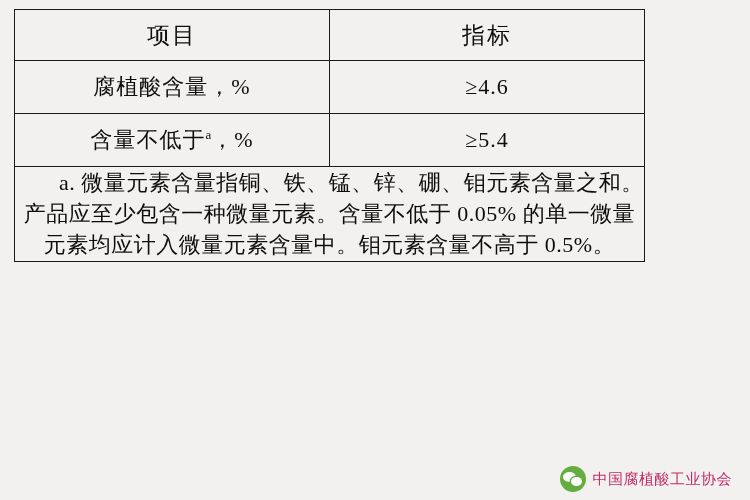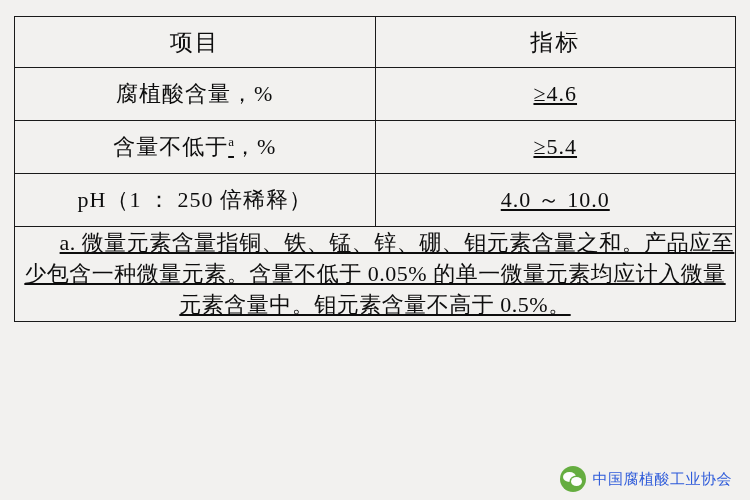--- a/index.html
+++ b/index.html
@@ -17,22 +17,22 @@
   .page {
     position: relative;
     width: 750px;
     height: 500px;
     background: #f2f1ef;
     box-sizing: border-box;
   }
   .table-wrap {
     position: absolute;
     left: 14px;
-    top: 16px;
-    width: 722px;
+    top: 9px;
+    width: 631px;
   }
   table.spec {
     width: 100%;
     border-collapse: collapse;
     table-layout: fixed;
     background: #f2f1ef;
   }
   table.spec td, table.spec th {
     border: 1px solid #1a1a1a;
     padding: 0;
@@ -41,21 +41,20 @@
     font-weight: normal;
   }
   table.spec thead th {
     height: 50px;
     font-size: 23px;
     letter-spacing: 2px;
   }
   table.spec tbody td {
     height: 52px;
     font-size: 22px;
-    text-decoration: underline;
   }
   .col-item { width: 50%; }
   .col-index { width: 50%; }
   td.item-cell {
     text-align: center;
   }
   .item-text {
     display: inline-block;
     letter-spacing: 1px;
   }
@@ -111,21 +110,21 @@
   }
   .wx-badge::after {
     width: 11px;
     height: 9px;
     left: 11px;
     top: 11px;
     box-shadow: 0 0 0 1.5px #5aa832;
   }
   .logo-text {
     font-size: 15px;
-    color: #1d4ed8;
+    color: #be185d;
     letter-spacing: 0.5px;
     white-space: nowrap;
     font-family: "Liberation Sans", sans-serif;
   }
 </style>
 </head>
 <body>
 
 <div class="page">
 
@@ -152,28 +151,20 @@
         </tr>
         <tr>
           <td class="item-cell">
             <span class="item-text">含量不低于</span><sup class="note-ref">a</sup><span class="item-text">，%</span>
           </td>
           <td>
             <span class="index-text">≥5.4</span>
           </td>
         </tr>
         <tr>
-          <td class="item-cell">
-            <span class="item-text">pH（1 ： 250 倍稀释）</span>
-          </td>
-          <td>
-            <span class="index-text">4.0 ～ 10.0</span>
-          </td>
-        </tr>
-        <tr>
           <td class="footnote" colspan="2">
             <p>a. 微量元素含量指铜、铁、锰、锌、硼、钼元素含量之和。产品应至少包含一种微量元素。含量不低于 0.05% 的单一微量元素均应计入微量元素含量中。钼元素含量不高于 0.5%。</p>
           </td>
         </tr>
       </tbody>
     </table>
   </div>
 
   <div class="footer-logo">
     <span class="wx-badge"></span>

